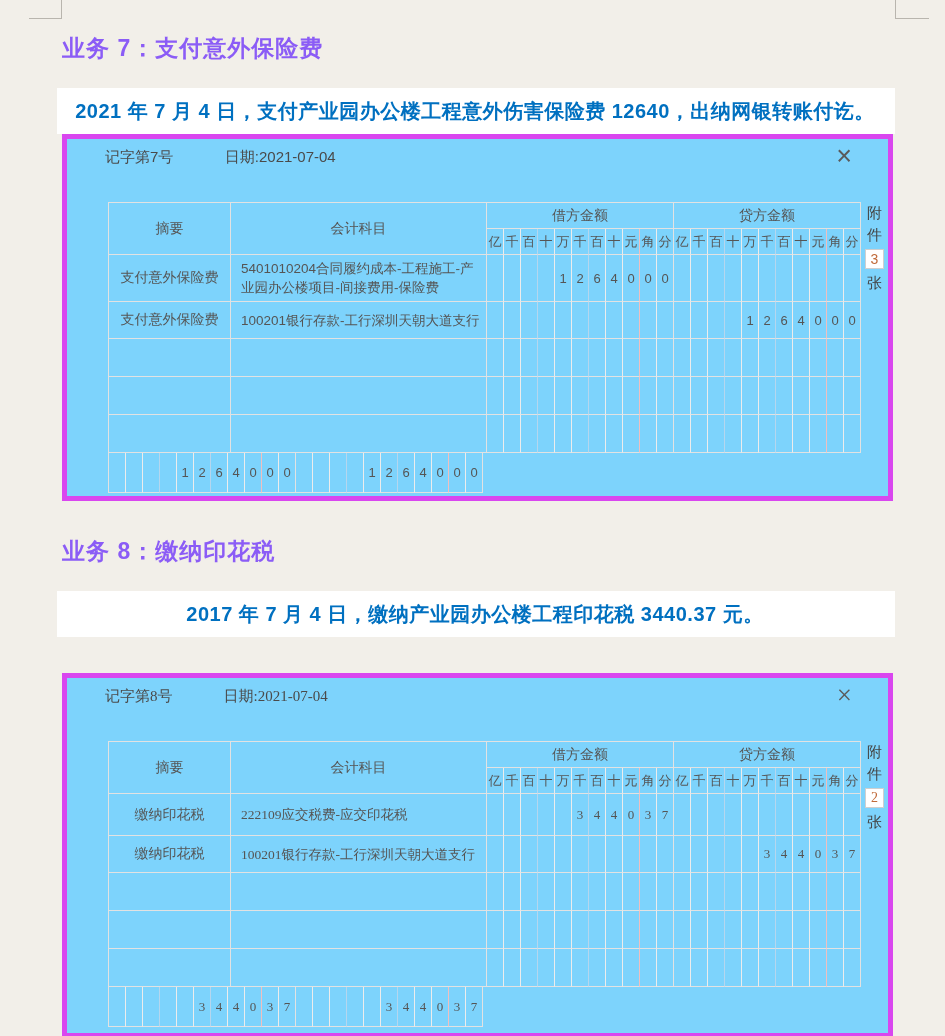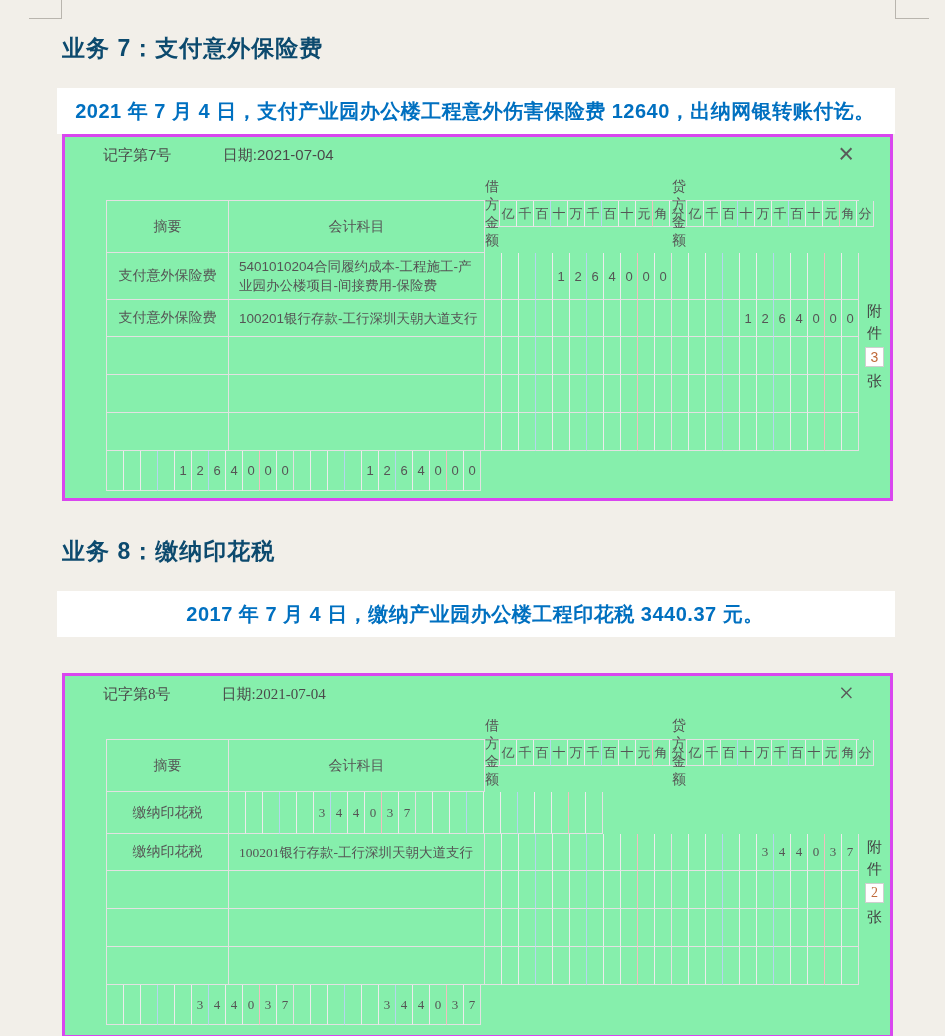--- a/index.html
+++ b/index.html
@@ -4,61 +4,61 @@
 <style>
   * { box-sizing: border-box; }
   body { margin:0; background:#f2efe9; font-family:"Liberation Sans", sans-serif; }
   .page { position:relative; width:945px; height:1036px; overflow:hidden; background:#f2efe9; }
 
   
   .corner { position:absolute; top:0; height:19px; }
   .corner-tl { left:29px; width:33px; border-right:1px solid #b9b5ae; border-bottom:1px solid #b9b5ae; }
   .corner-tr { left:895px; width:34px; border-left:1px solid #b9b5ae; border-bottom:1px solid #b9b5ae; }
 
-  .biz-title { margin:0 0 0 62px; font-size:23px; font-weight:bold; color:#0c4a6e; letter-spacing:1px; line-height:30px; }
+  .biz-title { margin:0 0 0 62px; font-size:23px; font-weight:bold; color:#8b5cf6; letter-spacing:1px; line-height:30px; }
   .mt1 { padding-top:33px; }
   .mt2 { padding-top:35px; }
 
   .desc-band { background:#ffffff; width:838px; margin:25px 0 0 57px; padding:8px 8px 8px 6px; }
   .desc { margin:0; font-size:20px; font-weight:bold; color:#0070c0; line-height:30px; letter-spacing:0.5px;text-align:center; }
 
-  .voucher { background:#86efac; width:831px; margin-left:62px; border:3px solid #d946ef; }
+  .voucher { background:#7dd3fc; width:831px; margin-left:62px; border:5px solid #d946ef; }
   .voucher-1 { height:367px; }
   .voucher-2 { height:365px; margin-top:36px;font-family:Liberation Serif, serif; }
 
   .v-head { position:relative; padding:9px 0 0 38px; height:30px; }
   .v-num  { font-size:15px; color:#4a4a4a; }
   .v-date { font-size:15px; color:#4a4a4a; margin-left:47px; }
   .v-close { position:absolute; right:36px; top:4px; font-size:27px; font-weight:400; color:#5a5a5a; line-height:26px; cursor:pointer; }
 
   .v-body { display:flex; margin:33px 0 0 41px;border-radius:10px; }
 
   .vtable { width:754px; border-top:1px solid #e2e2e2; border-left:1px solid #e2e2e2; color:#555; }
   .trow { display:flex; }
   .tcell { border-right:1px solid #e2e2e2; border-bottom:1px solid #e2e2e2; display:flex; align-items:center; justify-content:center; font-size:14px; color:#555; }
   .c-sum { width:122px; }
   .c-acc { width:256px; justify-content:flex-start; text-align:left; padding:4px 2px 4px 10px; font-size:13.5px; line-height:19px; }
   .c-acc-h { width:256px; }
   .th { height:52px; }
-  .amount-h { width:187px; display:flex; flex-direction:row; }
+  .amount-h { width:187px; display:flex; flex-direction:column; }
   .group-label { height:26px; border-right:1px solid #e2e2e2; border-bottom:1px solid #e2e2e2; display:flex; align-items:center; justify-content:center; font-size:14px; color:#555; }
   .digit-row { display:flex; height:26px; }
   .dcell { width:17px; border-right:1px solid #ececec; border-bottom:1px solid #e2e2e2; display:flex; align-items:center; justify-content:center; font-size:13px; color:#555; }
   .dcell.sep-blue { border-right-color:#b5d6ee; }
   .dcell.sep-red  { border-right-color:#f0bfbf; }
   .dcell.sep-end  { border-right-color:#e2e2e2; }
   .dgroup { width:187px; display:flex; }
   .dgroup .dcell { height:auto; }
   .drow { min-height:37px; }
   .drow-tall { min-height:42px; }
   .drow-empty { min-height:38px; }
   .total { min-height:40px; }
   .c-total { width:378px; justify-content:flex-start; padding-left:18px; }
 
-  .attach { width:37px; display:flex; flex-direction:column; align-items:center; justify-content:center; gap:3px; color:#444; }
+  .attach { width:37px; display:flex; flex-direction:column; align-items:center; justify-content:flex-start; gap:3px; color:#444; }
   .attach-word { width:17px; text-align:center; font-size:15px; line-height:22px; word-break:break-all; }
   .attach-num { border:1px solid #cfcfcf; background:#fff; padding:0 5px; font-size:14px; line-height:18px; color:#c06a3a; }
   .attach-unit { font-size:15px; line-height:22px; }
 </style>
 </head>
 <body>
 
 <div class="page">
   <div class="corner corner-tl"></div>
   <div class="corner corner-tr"></div>
@@ -341,20 +341,21 @@
                 <div class="dcell">百</div>
                 <div class="dcell">十</div>
                 <div class="dcell sep-red">元</div>
                 <div class="dcell">角</div>
                 <div class="dcell sep-end">分</div>
               </div>
             </div>
           </div>
           <div class="trow drow drow-tall">
             <div class="tcell c-sum">缴纳印花税</div>
+            <div class="tcell c-acc">222109应交税费-应交印花税</div>
             <div class="dgroup">
               <div class="dcell"></div>
               <div class="dcell"></div>
               <div class="dcell sep-blue"></div>
               <div class="dcell"></div>
               <div class="dcell"></div>
               <div class="dcell sep-blue">3</div>
               <div class="dcell">4</div>
               <div class="dcell">4</div>
               <div class="dcell sep-red">0</div>

